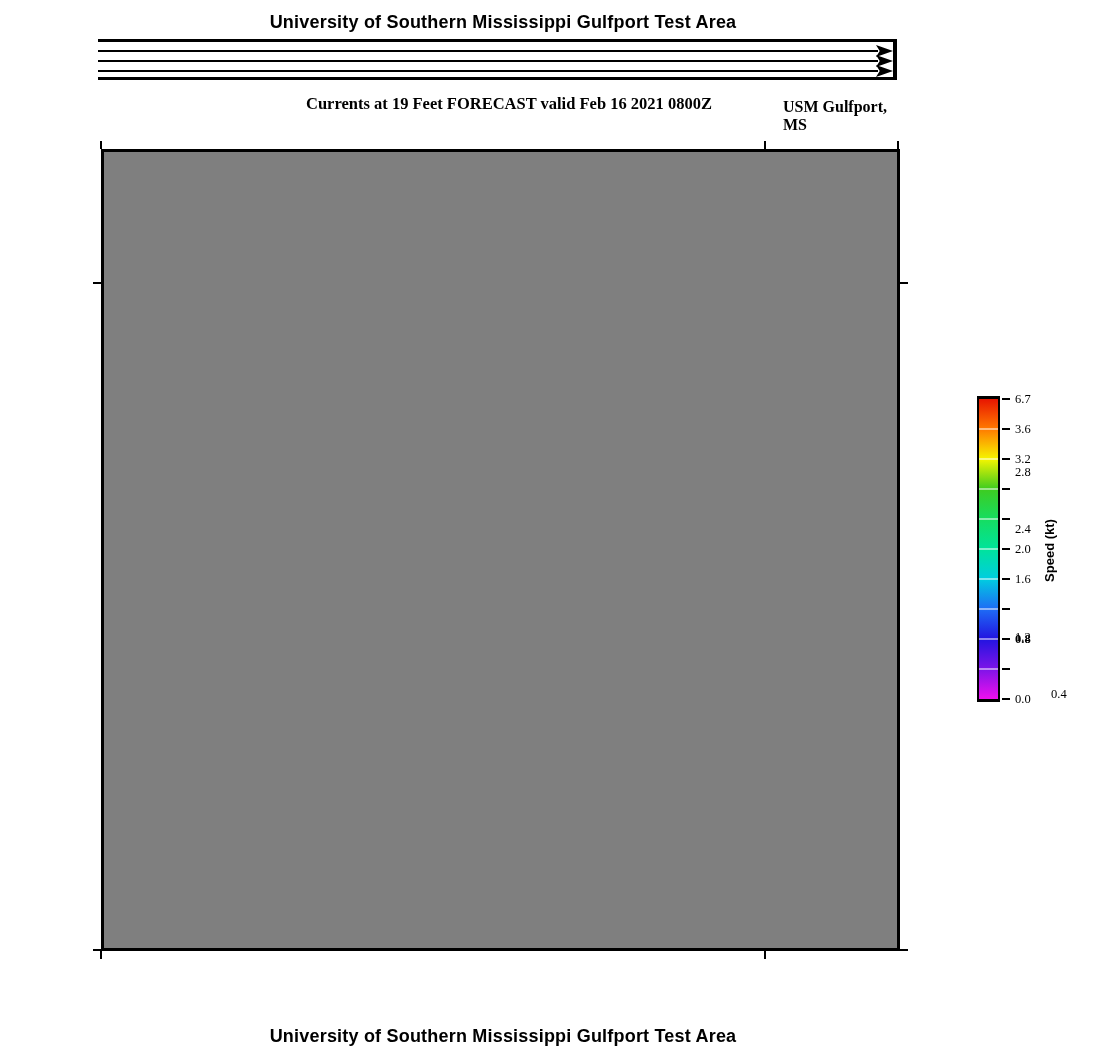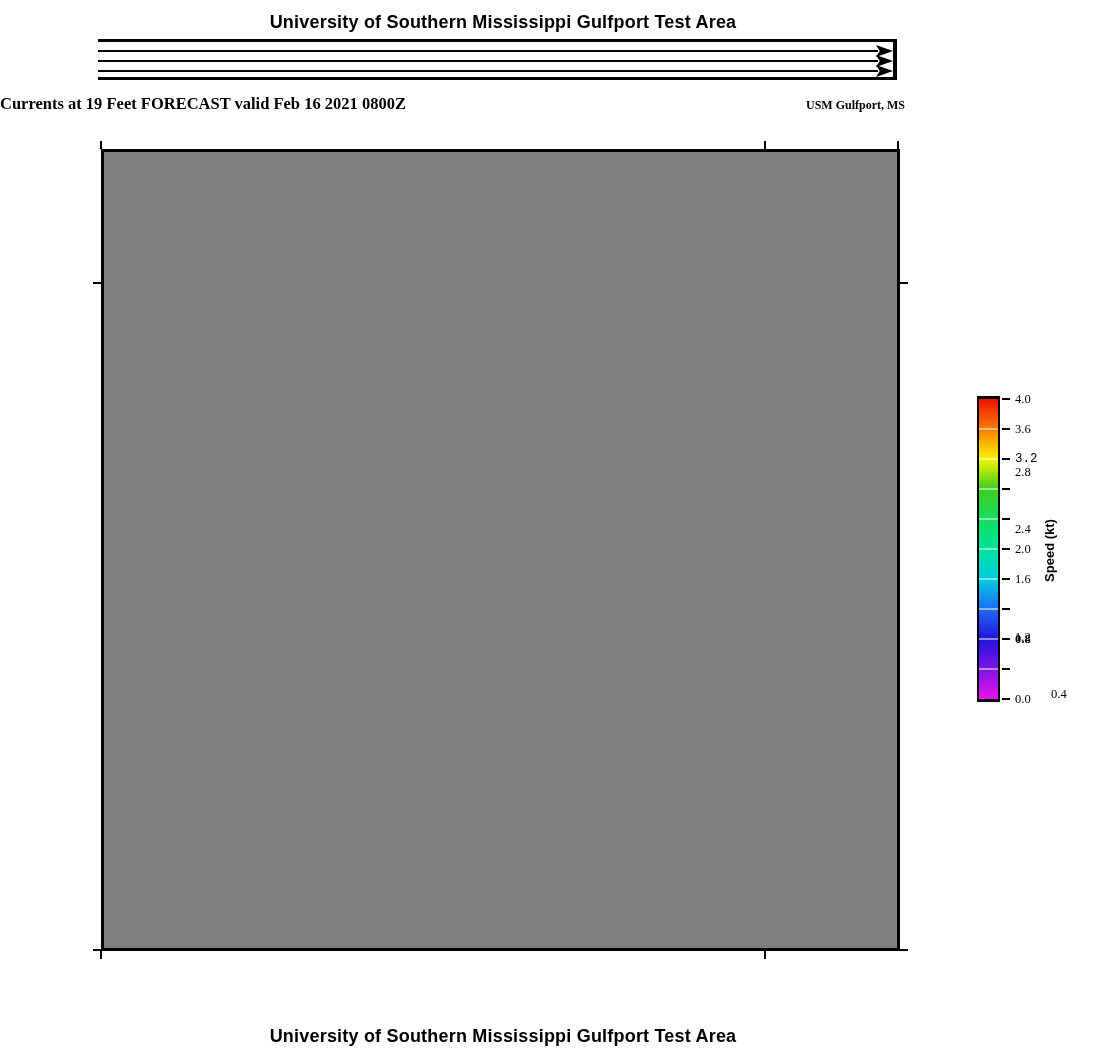--- a/index.html
+++ b/index.html
@@ -12,28 +12,28 @@
 
   
   .main-title{
     left:0;width:1006px;text-align:center;
     font-weight:bold;font-size:18px;letter-spacing:.2px;
   }
   #top-title{top:12px}
   #bottom-title{top:1026px}
 
   .subtitle{
-    left:0;width:1002px;top:94px;
+    left:0;width:1002px;top:94px;text-align:center;
     font-family:"Liberation Serif","DejaVu Serif",serif;
-    font-weight:bold;font-size:16.5px;
+    font-weight:bold;font-size:16.5px;padding-left:8px;
   }
   .credit{
-    top:98px;left:783px;width:122px;text-align:right;
+    top:98px;left:783px;width:122px;
     font-family:"Liberation Serif","DejaVu Serif",serif;
-    font-weight:bold;font-size:12px;
+    font-weight:bold;font-size:16px;
   }
 
   
   .vecbox{
     left:98px;top:39px;width:799px;height:41px;box-sizing:border-box;
     border-top:3px solid #000;border-bottom:3px solid #000;border-right:4px solid #000;
   }
   .vecline{position:absolute;left:0;height:2px;background:#000}
   .vechead{
     position:absolute;width:17px;height:12px;background:#000;
@@ -100,25 +100,25 @@
     <div class="cbsep" style="top: calc(30% - 1px);"></div>
     <div class="cbsep" style="top: calc(40% - 1px);"></div>
     <div class="cbsep" style="top: calc(50% - 1px);"></div>
     <div class="cbsep" style="top: calc(60% - 1px);"></div>
     <div class="cbsep" style="top: calc(70% - 1px);"></div>
     <div class="cbsep" style="top: calc(80% - 1px);"></div>
     <div class="cbsep" style="top: calc(90% - 1px);"></div>
   </div>
 <div id="cbar-ticks">
     <div class="cbtick" style="top: 398px;"></div>
-    <div class="cblabel" style="top: 393px;">4.0</div>
+    <div class="cblabel" style="top: 393px;">6.7</div>
     <div class="cbtick" style="top: 428px;"></div>
     <div class="cblabel" style="top: 423px;">3.6</div>
     <div class="cbtick" style="top: 458px;"></div>
-    <div class="cblabel" style="top: 453px; font-family: Liberation Mono, monospace;">3.2</div>
+    <div class="cblabel" style="top: 453px;">3.2</div>
     <div class="cbtick" style="top: 488px;"></div>
     <div class="cblabel" style="top: 466px;">2.8</div>
     <div class="cbtick" style="top: 518px;"></div>
     <div class="cblabel" style="top: 523px;">2.4</div>
     <div class="cbtick" style="top: 548px;"></div>
     <div class="cblabel" style="top: 543px;">2.0</div>
     <div class="cbtick" style="top: 578px;"></div>
     <div class="cblabel" style="top: 573px;">1.6</div>
     <div class="cbtick" style="top: 608px;"></div>
     <div class="cblabel" style="top: 631px;">1.2</div>

